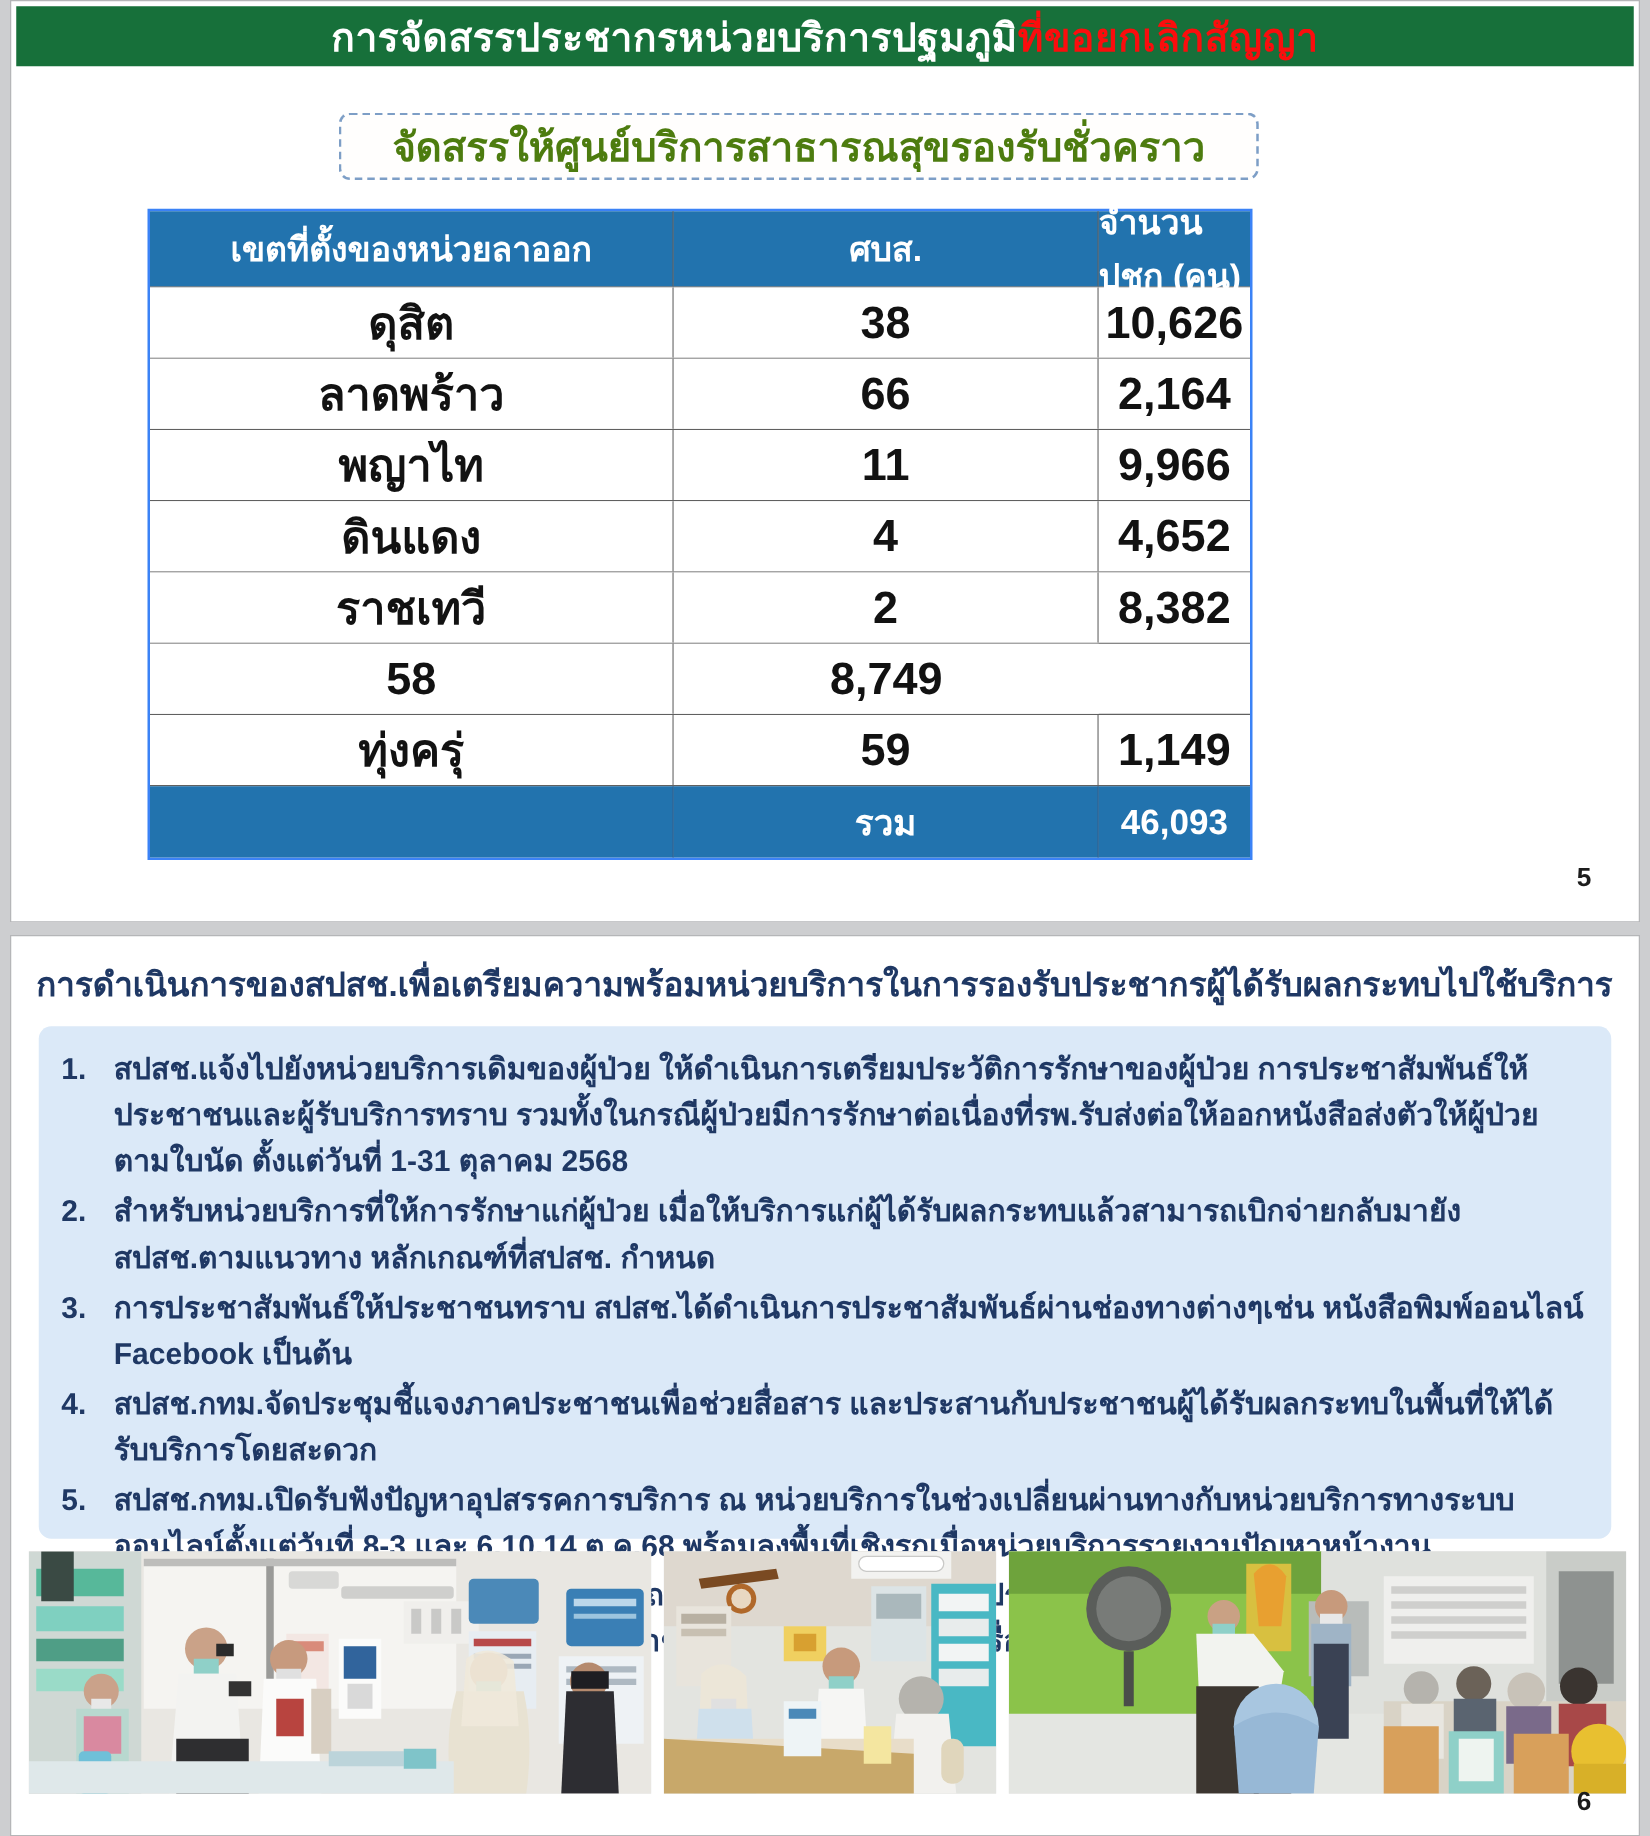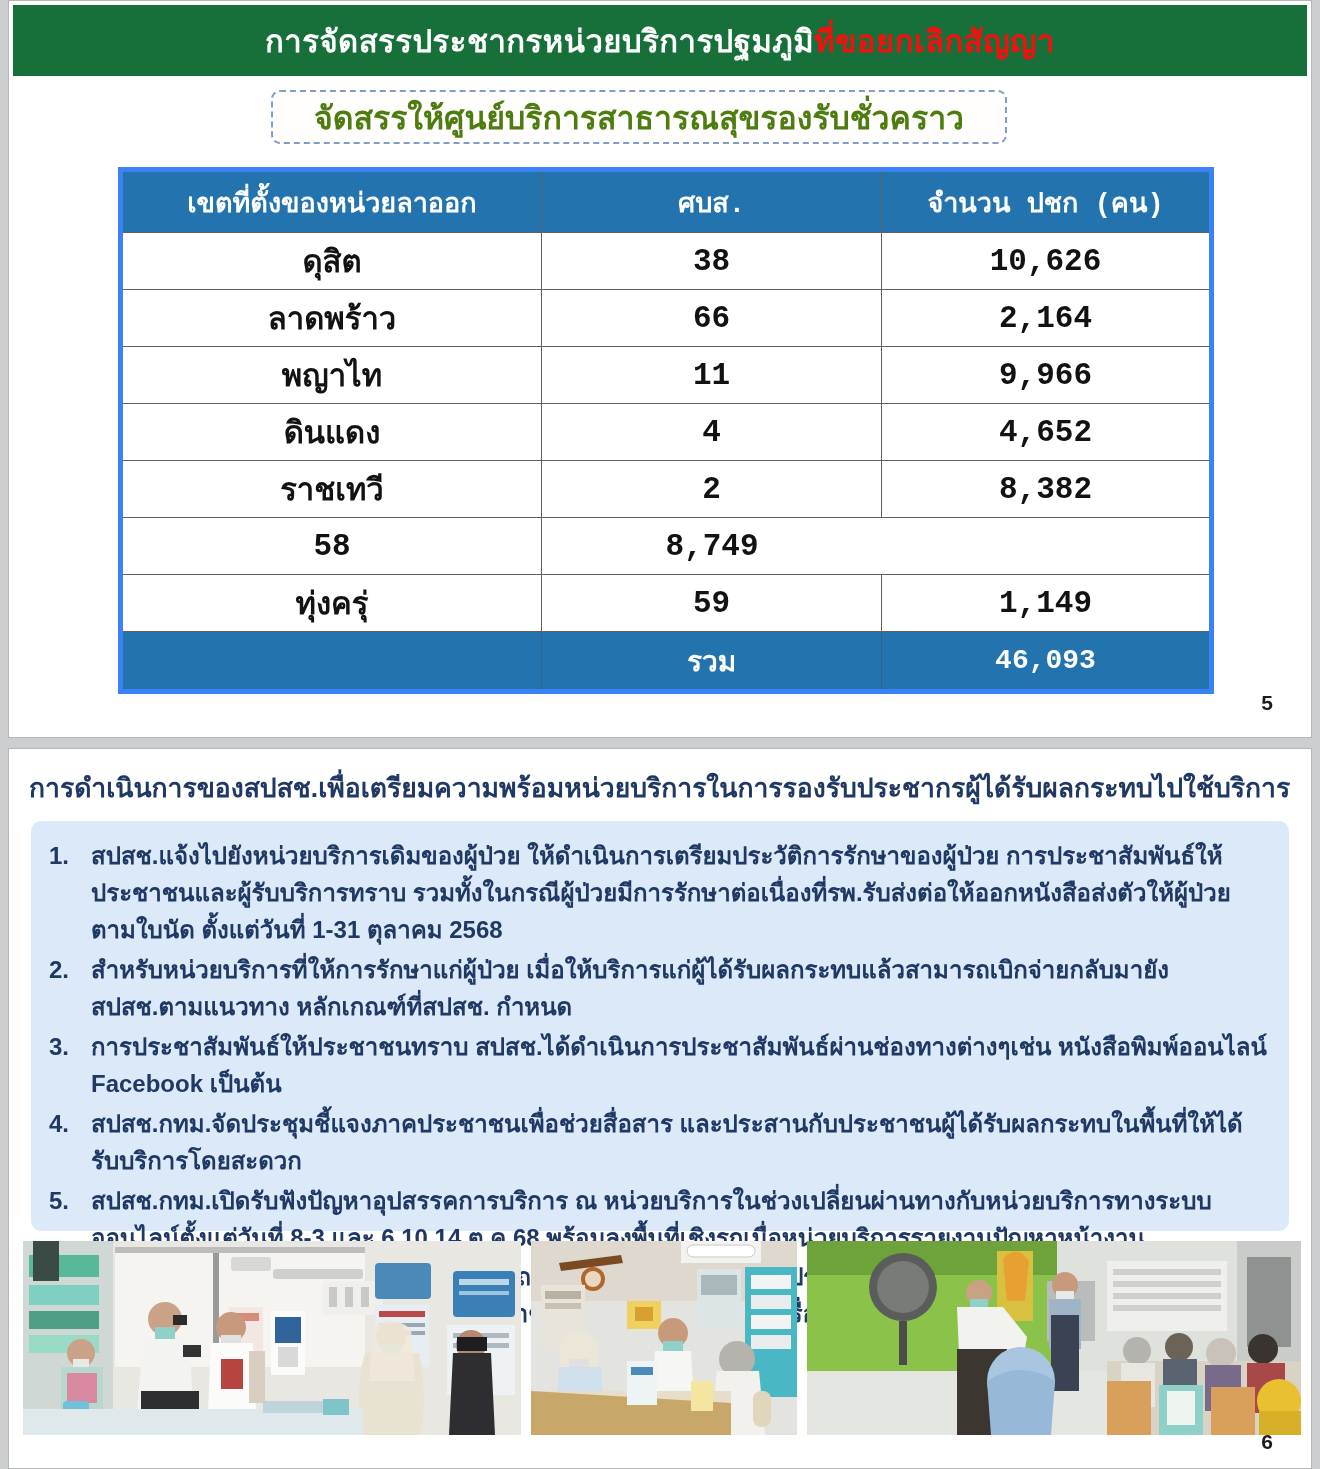--- a/index.html
+++ b/index.html
@@ -11,50 +11,50 @@
   }
   .slide{
     position:absolute;left:8px;width:1304px;background:#ffffff;
     border:1px solid #b5b6b8;box-sizing:border-box;
   }
   #slide1{top:0;height:738px;}
   #slide2{top:748px;height:721px;}
 
   
   .green-bar{
-    position:absolute;top:4px;left:4px;right:4px;height:71px;
-    display:flex;align-items:center;justify-content:center;
+    position:absolute;top:4px;left:4px;right:4px;height:48px;
+    display:flex;align-items:flex-start;justify-content:center;
     font-size:31px;font-weight:bold;letter-spacing:.5px;
   }
   .green-bar .t-white{color:#ffffff;}
   .green-bar .t-red{color:#fb0d0d;}
 
   .subtitle-box{
     position:absolute;top:89px;left:262px;width:736px;height:54px;
     border:2px dashed #7d9ec6;border-radius:9px;background:#fffefd;
     display:flex;align-items:center;justify-content:center;
     font-size:32px;font-weight:bold;color:#4d7c0f;box-sizing:border-box;
   }
 
   .alloc-table{
-    position:absolute;top:166px;left:109px;width:1096px;
-    border:5px solid #3b82f6;box-sizing:border-box;font-family:Liberation Mono, monospace;
+    position:absolute;top:166px;left:109px;width:884px;
+    border:2px solid #3b82f6;box-sizing:border-box;
   }
   .t-row{display:grid;grid-template-columns:419px 340px auto;border-bottom:1.6px solid #606060;}
   .t-row:last-child{border-bottom:none;}
   .t-cell{
     display:flex;align-items:center;justify-content:center;
     border-right:1.6px solid #606060;box-sizing:border-box;
   }
   .t-cell:last-child{border-right:none;}
   .head-row .t-cell{
     background:#2273ae;color:#ffffff;font-weight:bold;font-size:27px;height:60px;
   }
   .data-row .t-cell{
-    background:#ffffff;color:#121212;font-weight:bold;font-size:31px;height:56px;
+    background:#ffffff;color:#121212;font-weight:bold;font-size:36px;height:56px;
   }
   .total-row .t-cell{
     background:#2273ae;color:#ffffff;font-weight:bold;font-size:28px;height:57px;
     border-right-color:#35618b;
   }
   .page-num{
     position:absolute;font-weight:bold;font-size:21px;color:#1c1c1c;
   }
   #slide1 .page-num{right:38px;bottom:22px;}
   #slide2 .page-num{right:38px;bottom:14px;}

